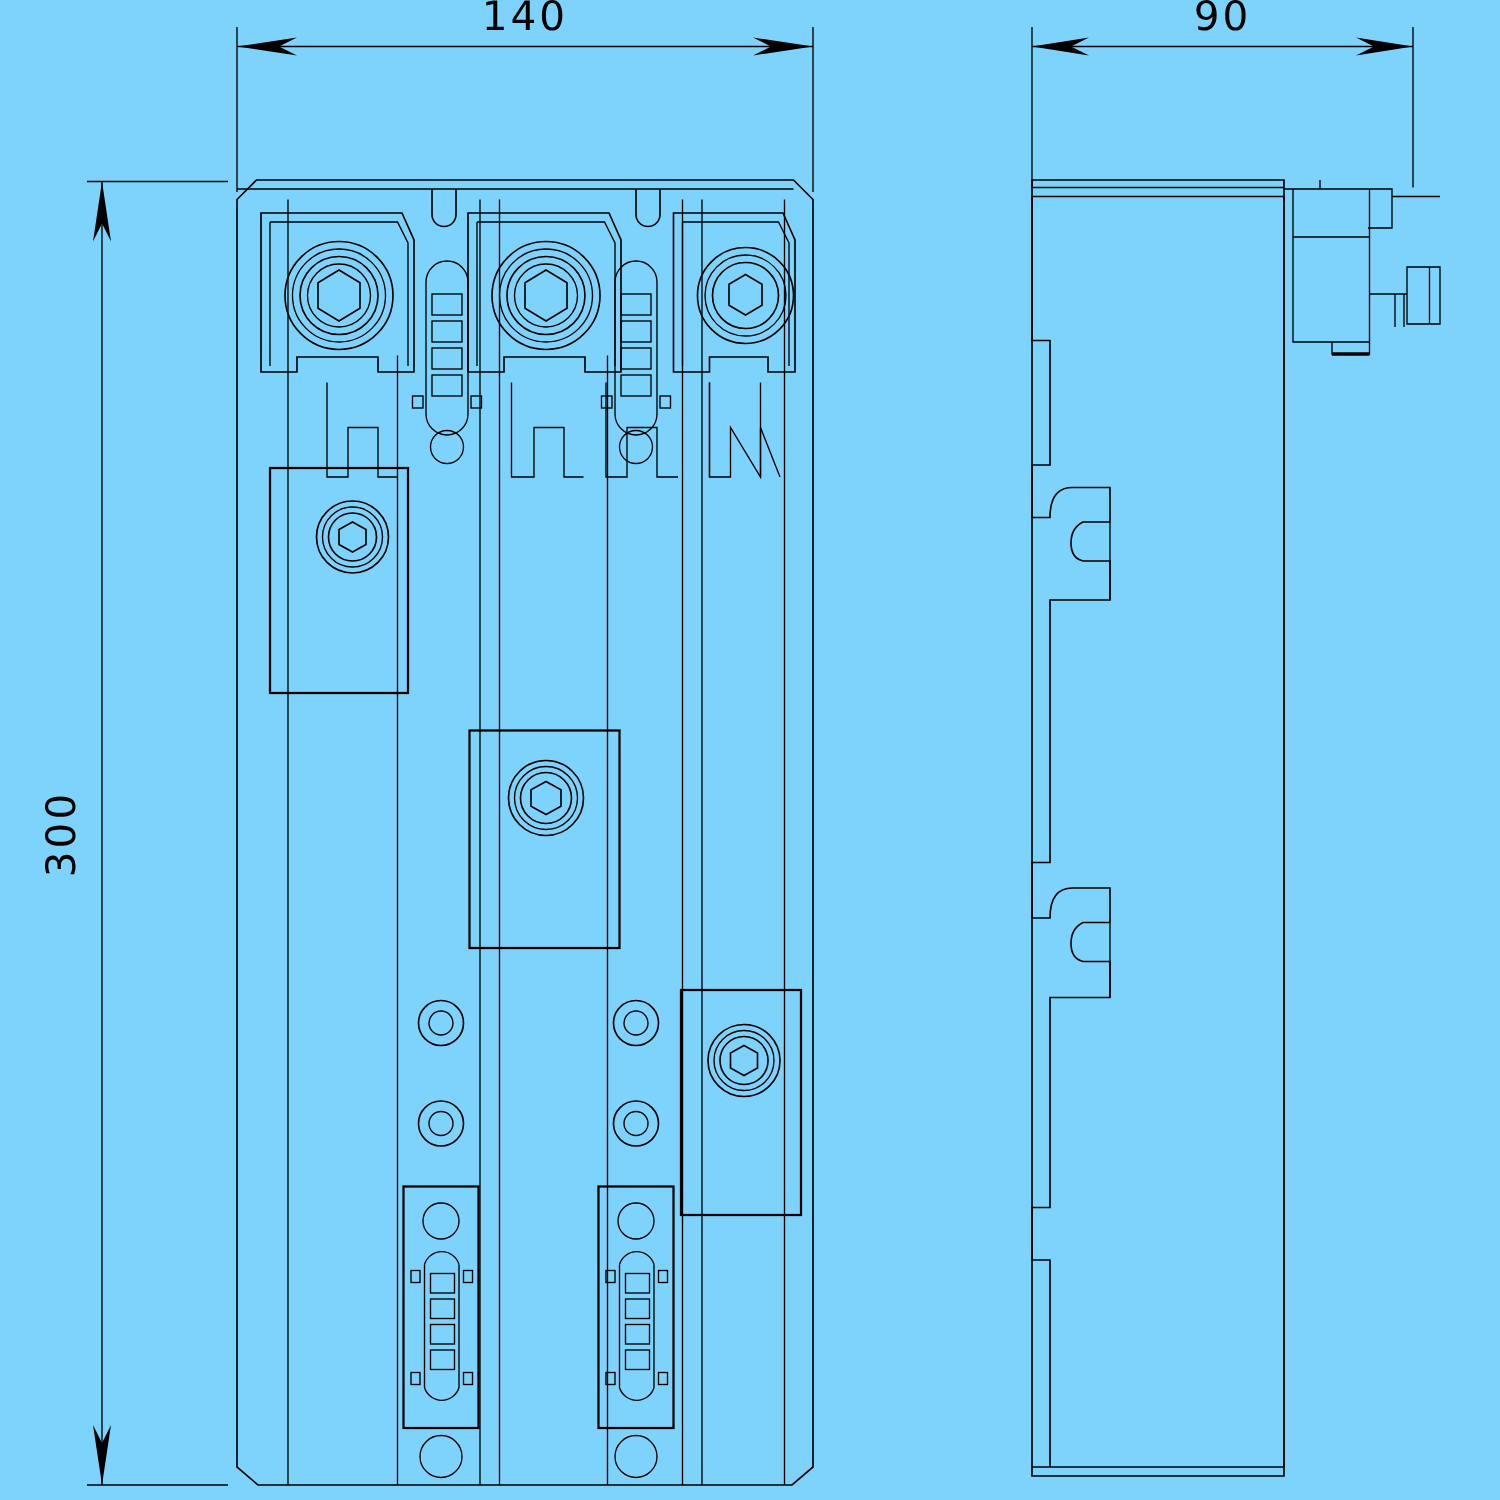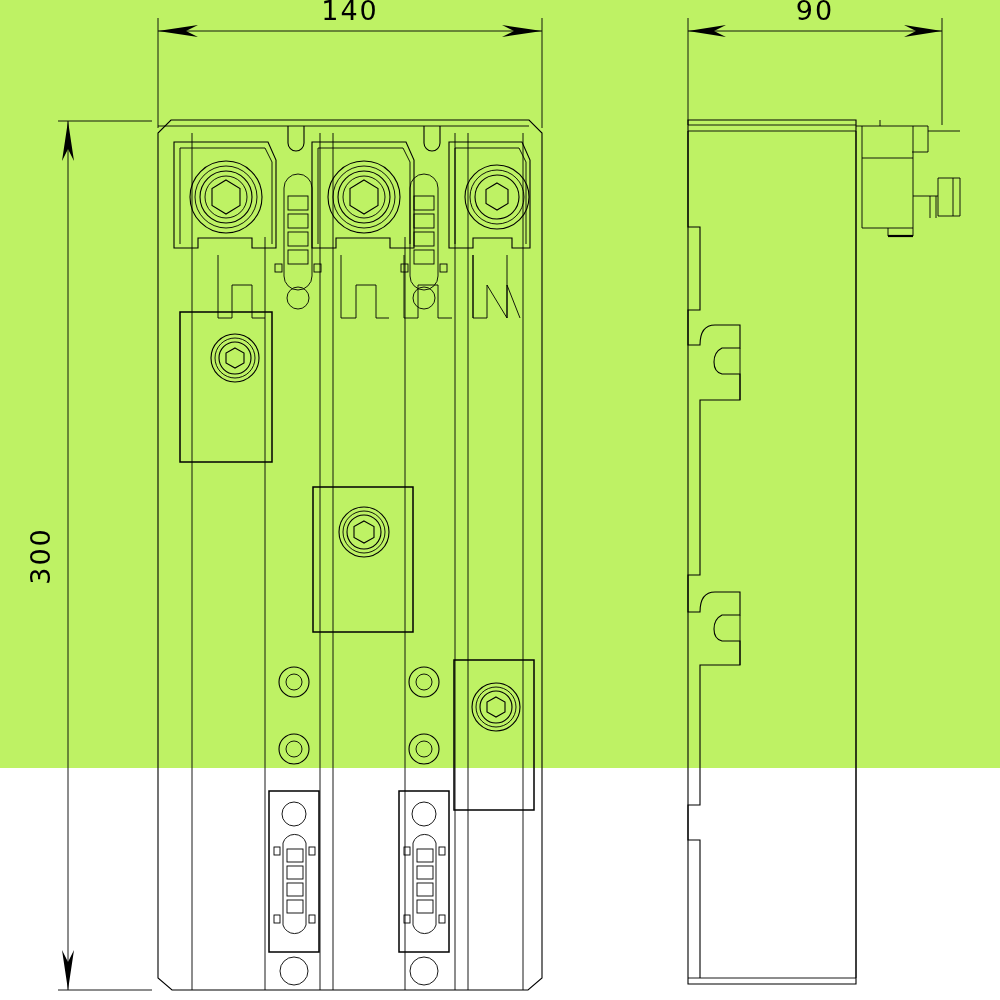--- a/index.html
+++ b/index.html
@@ -9,22 +9,22 @@
   }
   body {
     width: 1000px;
     height: 1000px;
     font-family: "DejaVu Sans", sans-serif;
     overflow: hidden;
   }
   #drawing-root {
     position: relative;
     width: 1000px;
-    height: 768px;
-    background: #bef264;
+    height: 1000px;
+    background: #7dd3fc;
   }
   svg#cad {
     display: block;
     width: 1000px;
     height: 1000px;
   }
   .ln      { fill: none; stroke: #000000; stroke-width: 1.1; }
   .ln-thin { fill: none; stroke: #000000; stroke-width: 0.9; }
   .ln-bold { fill: none; stroke: #000000; stroke-width: 2.2; }
   .ln-med  { fill: none; stroke: #000000; stroke-width: 1.5; }

